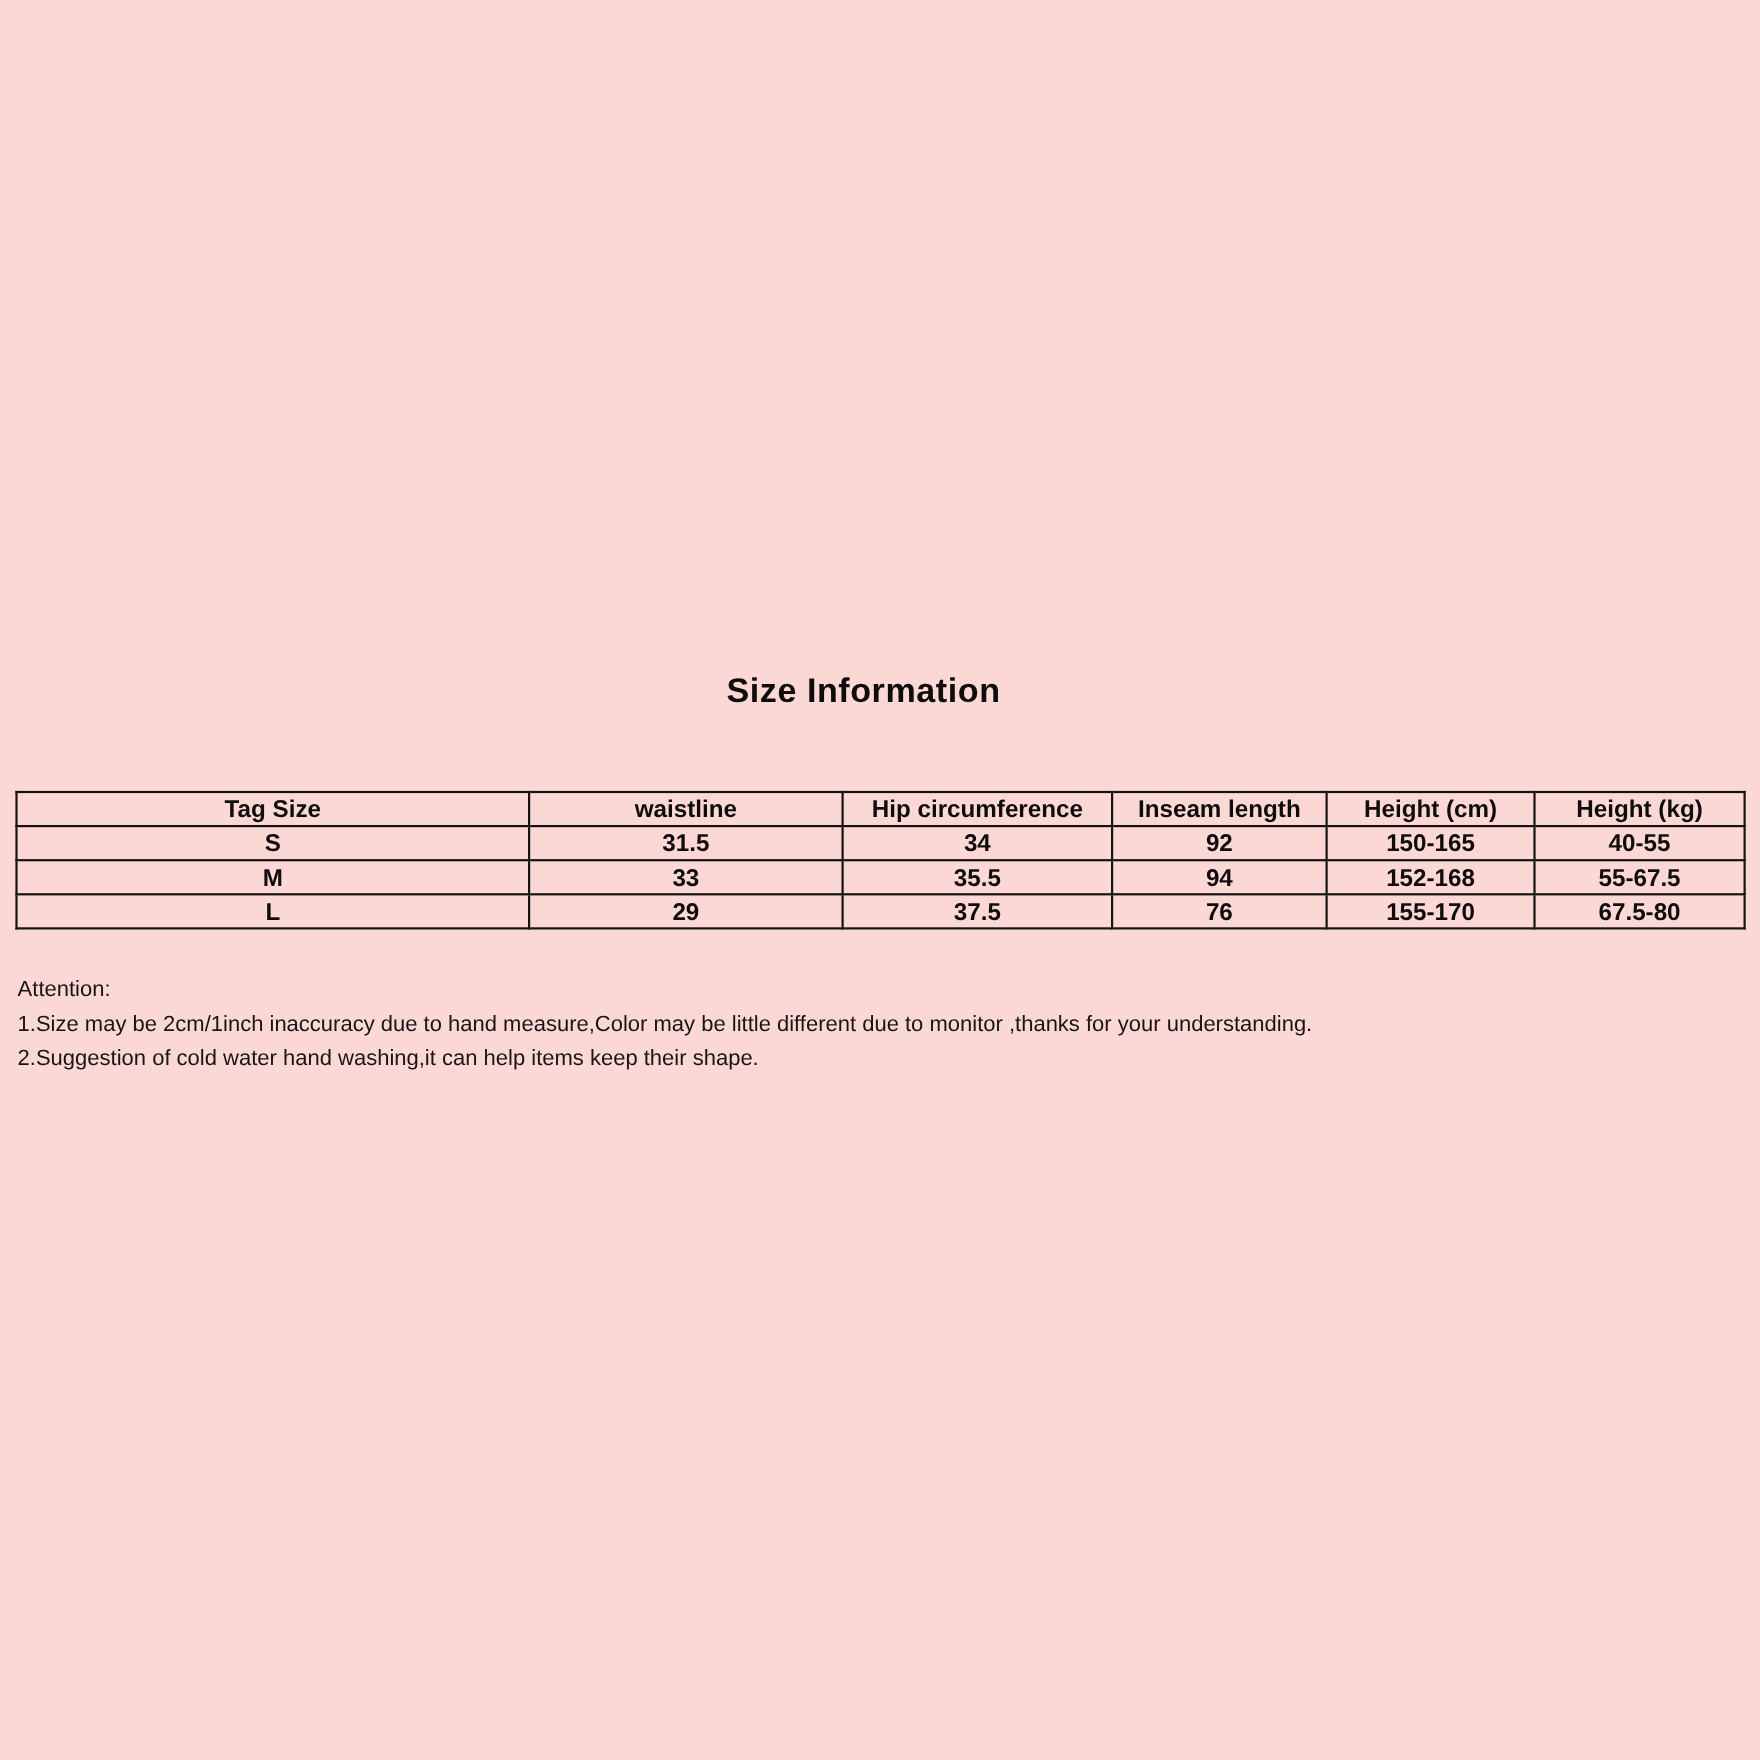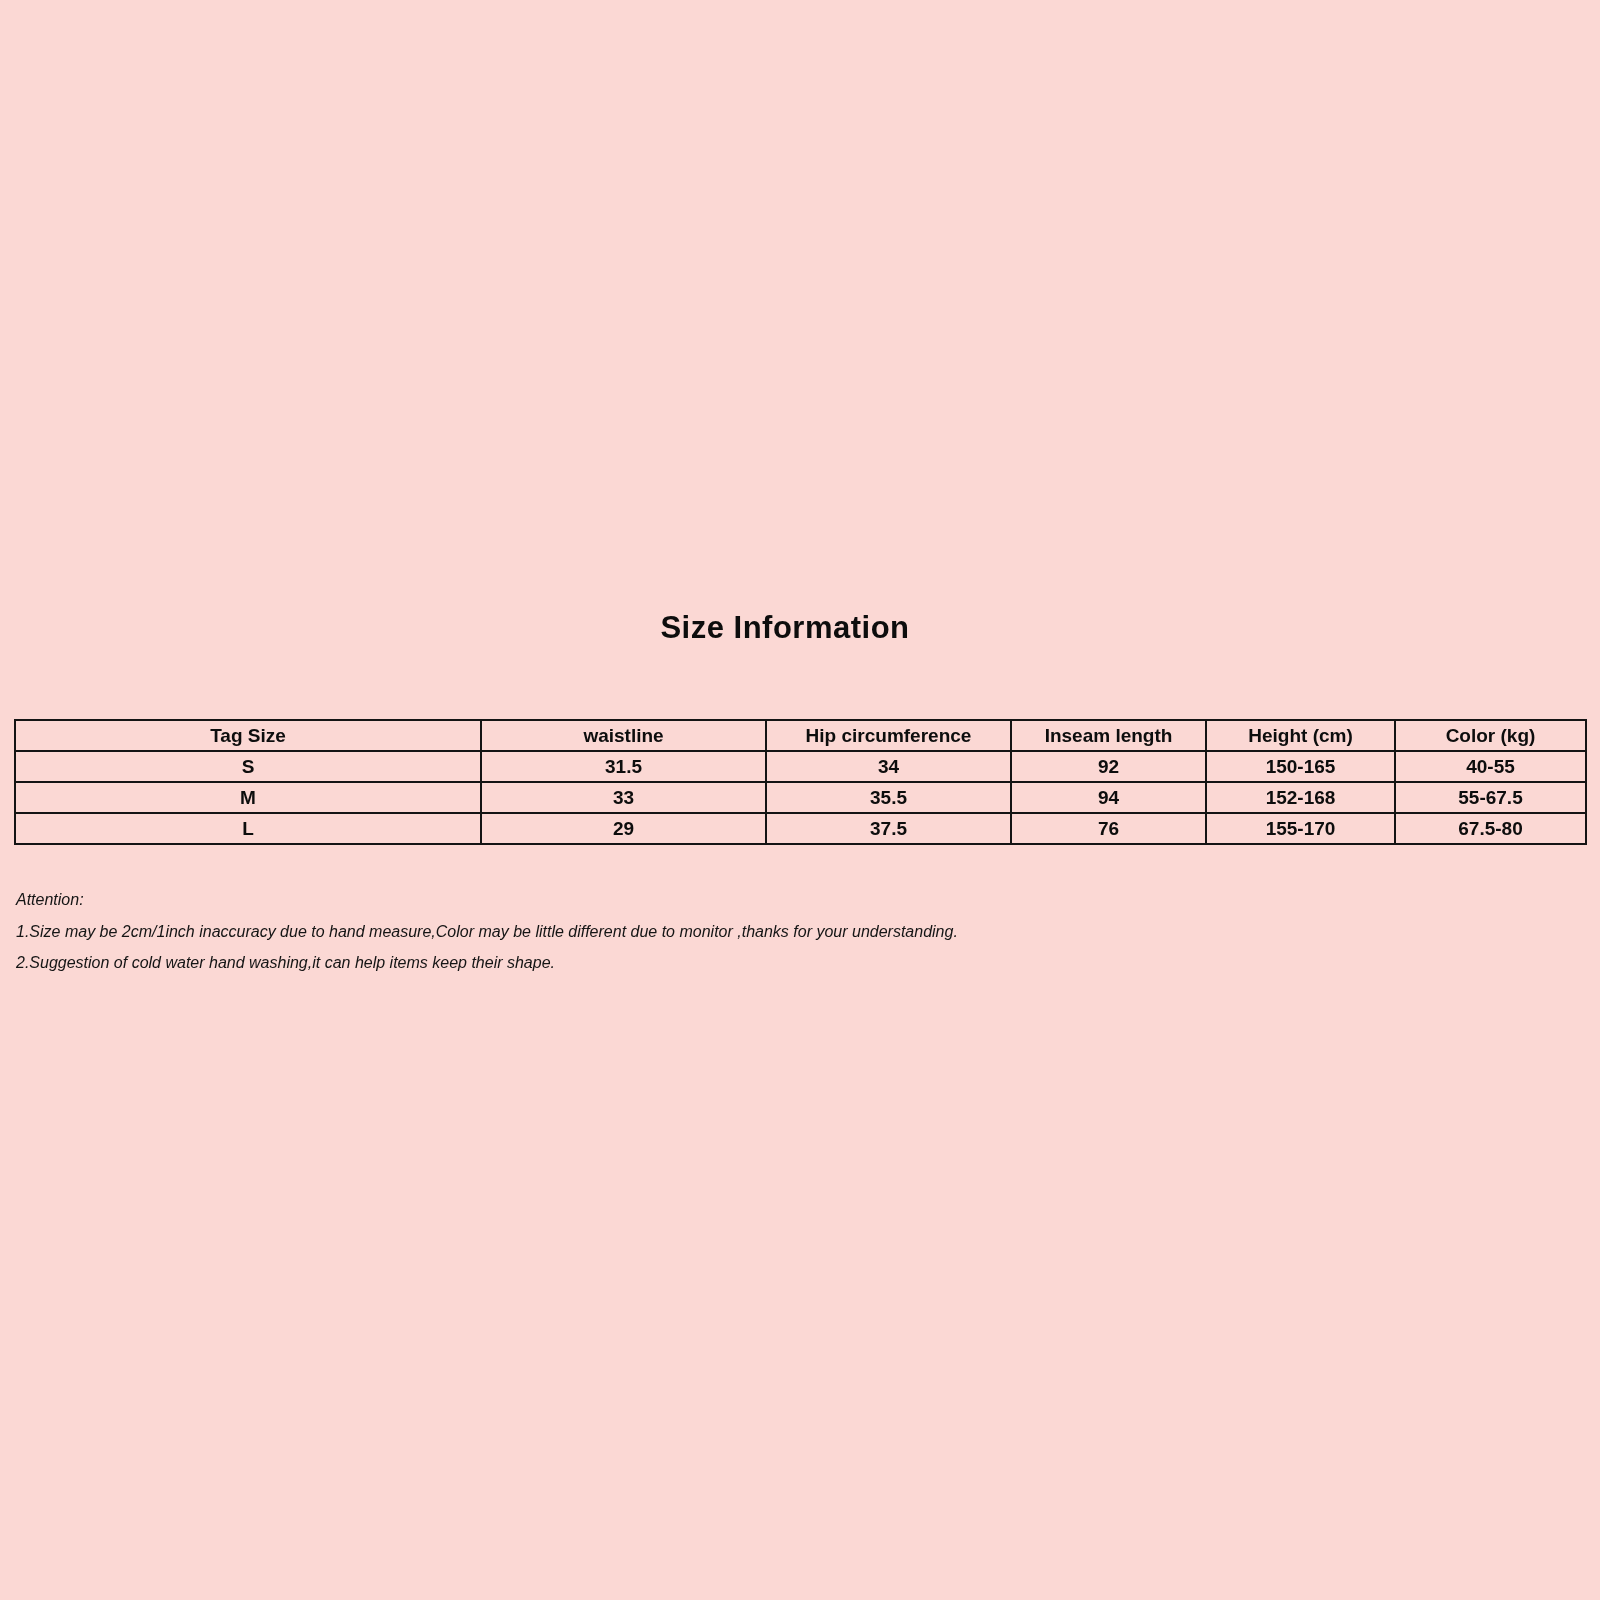--- a/index.html
+++ b/index.html
@@ -44,37 +44,36 @@
     width: 1571px;
     border-collapse: collapse;
     table-layout: fixed;
   }
   table.size-table th,
   table.size-table td {
     border: 2px solid #141414;
     height: 31px;
     text-align: center;
     vertical-align: middle;
-    font-size: 19px;
+    font-size: 22px;
     font-weight: bold;
     color: #0d0d0d;
     padding: 0;
     background: transparent;
     overflow: hidden;
     white-space: nowrap;
   }
   .attention {
     position: absolute;
     top: 884px;
     left: 16px;
     width: 1560px;
-    font-size: 16px;
+    font-size: 20px;
     line-height: 31.5px;
     color: #151515;
-    font-style: italic;
   }
 </style>
 </head>
 <body>
 
 <div class="page">
 
   <h1 class="title">Size Information</h1>
 
 
@@ -87,21 +86,21 @@
       <col style="width:189px">
       <col style="width:191px">
     </colgroup>
     <thead>
       <tr>
         <th>Tag Size</th>
         <th>waistline</th>
         <th>Hip circumference</th>
         <th>Inseam length</th>
         <th>Height (cm)</th>
-        <th>Color (kg)</th>
+        <th>Height (kg)</th>
       </tr>
     </thead>
     <tbody>
       <tr>
         <td>S</td>
         <td>31.5</td>
         <td>34</td>
         <td>92</td>
         <td>150-165</td>
         <td>40-55</td>

